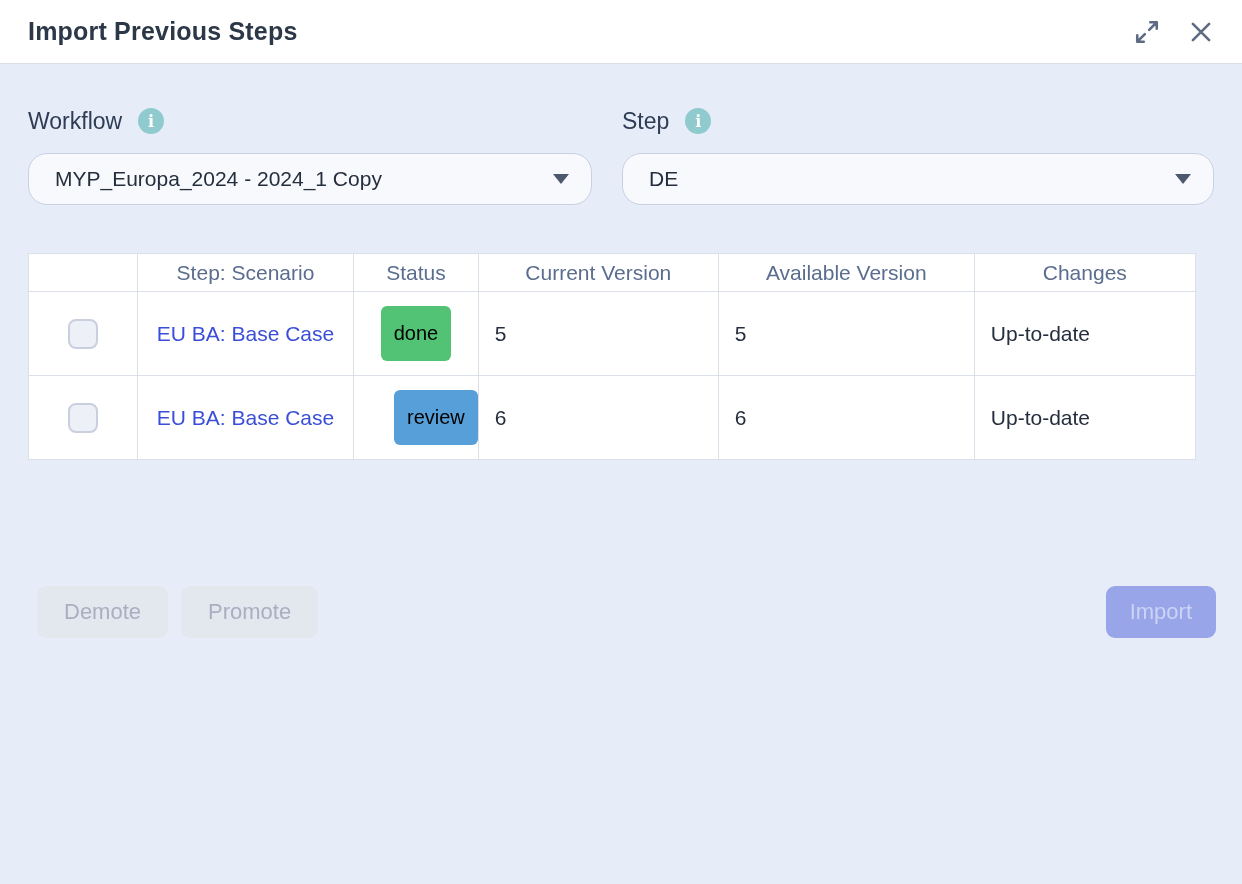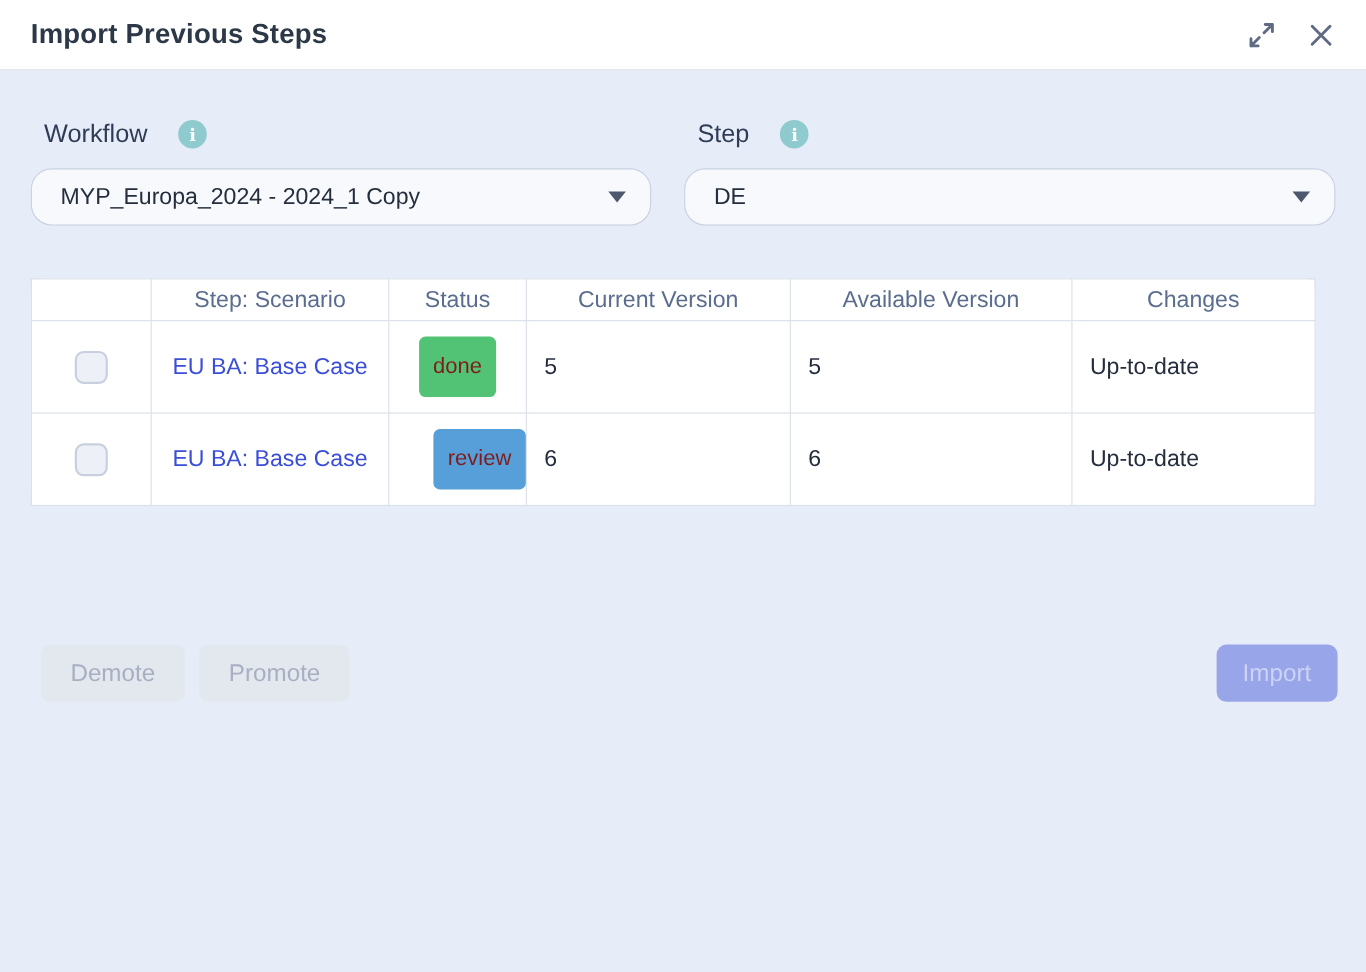--- a/index.html
+++ b/index.html
@@ -19,21 +19,21 @@
   .hicon { width: 26px; height: 26px; cursor: pointer; display: block; }
   .hicon svg { width: 100%; height: 100%; display: block; }
 
   
   .modal-body { padding: 0 28px; }
 
   .filters { display: flex; margin-top: 44px; }
   .filter-group { display: flex; flex-direction: column; }
   .filter-group.workflow { width: 564px; margin-right: 30px; }
   .filter-group.step { width: 592px; }
-  .filter-label-row { display: flex; align-items: flex-end; gap: 28px; margin-bottom: 18px; margin-left: 12px; }
+  .filter-label-row { display: flex; align-items: flex-start; gap: 16px; margin-bottom: 18px; }
   .filter-label { font-size: 23px; color: #2e3c55; }
   .info-icon {
     width: 26px; height: 26px; border-radius: 50%; background: #8fcbce;
     color: #ffffff; display: inline-flex; align-items: center; justify-content: center;
     font-family: "DejaVu Serif", serif; font-weight: 700; font-size: 16px; cursor: pointer;
   }
   .select-box {
     height: 52px; background: #f7f9fd; border: 1px solid #c8d1e1; border-radius: 19px;
     display: flex; align-items: center; justify-content: space-between;
     padding: 0 22px 0 26px; cursor: pointer;
@@ -63,21 +63,21 @@
   td.cell-scenario { text-align: center; }
   td.cell-status { text-align: center; }
   td.cell-current, td.cell-available, td.cell-changes { text-align: left; padding-left: 16px; }
 
   .row-checkbox {
     width: 30px; height: 30px; border-radius: 8px; background: #edf0f7;
     border: 2px solid #c9cfde; display: inline-block; cursor: pointer; vertical-align: middle;
   }
   .scenario-link { color: #3a4ed8; cursor: pointer; }
   .status-badge {
-    display: inline-block; color: #7f1d1d; font-size: 20px;
+    display: inline-block; color: #000000; font-size: 20px;
     padding: 16px 13px; border-radius: 6px;
   }
 
   
   .modal-footer {
     position: absolute; left: 0; right: 0; bottom: 26px;
     display: flex; align-items: center; justify-content: space-between;
     padding: 0 26px 0 37px;
   }
   .footer-left { display: flex; gap: 13px; }

